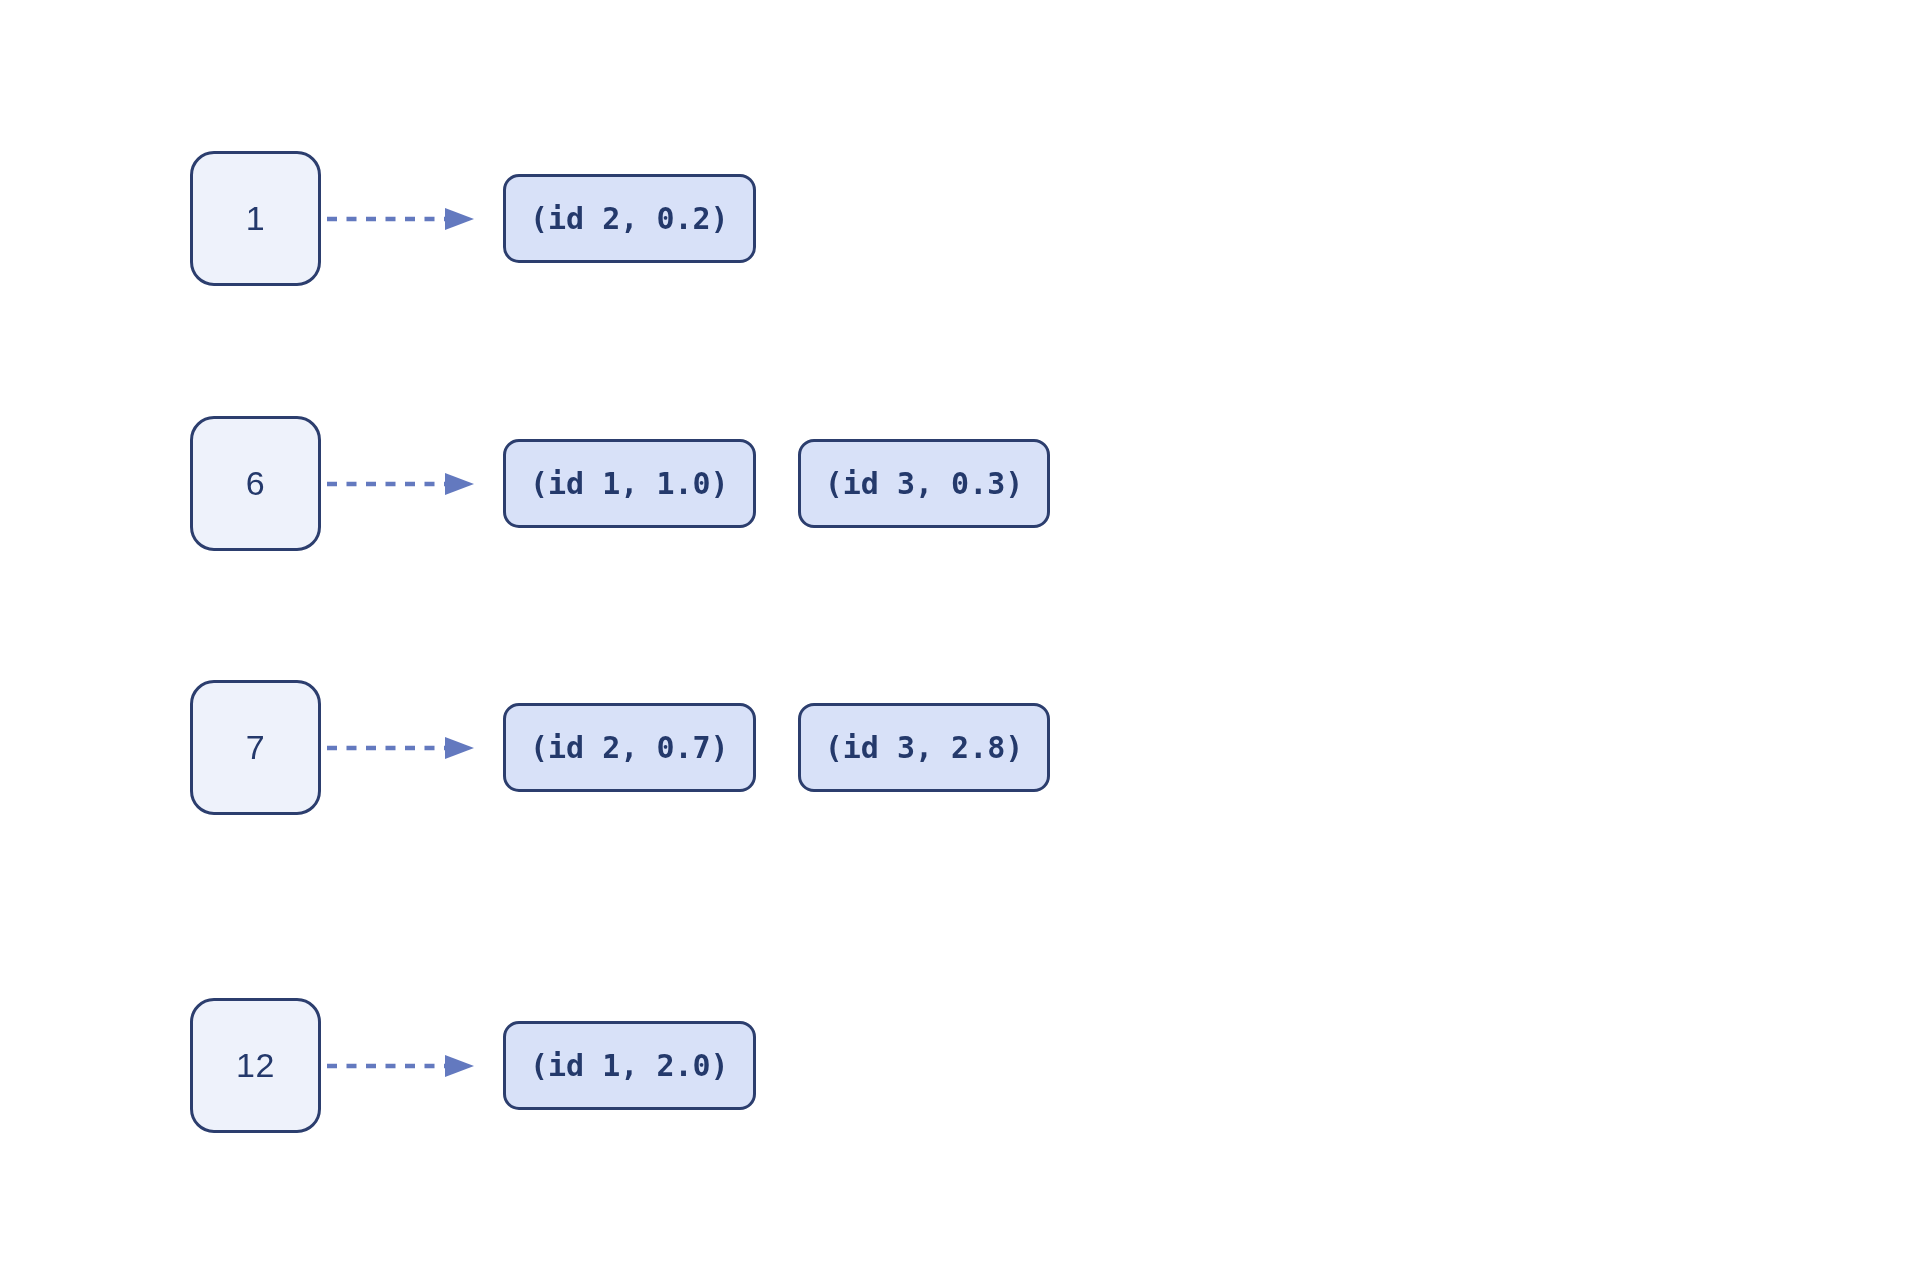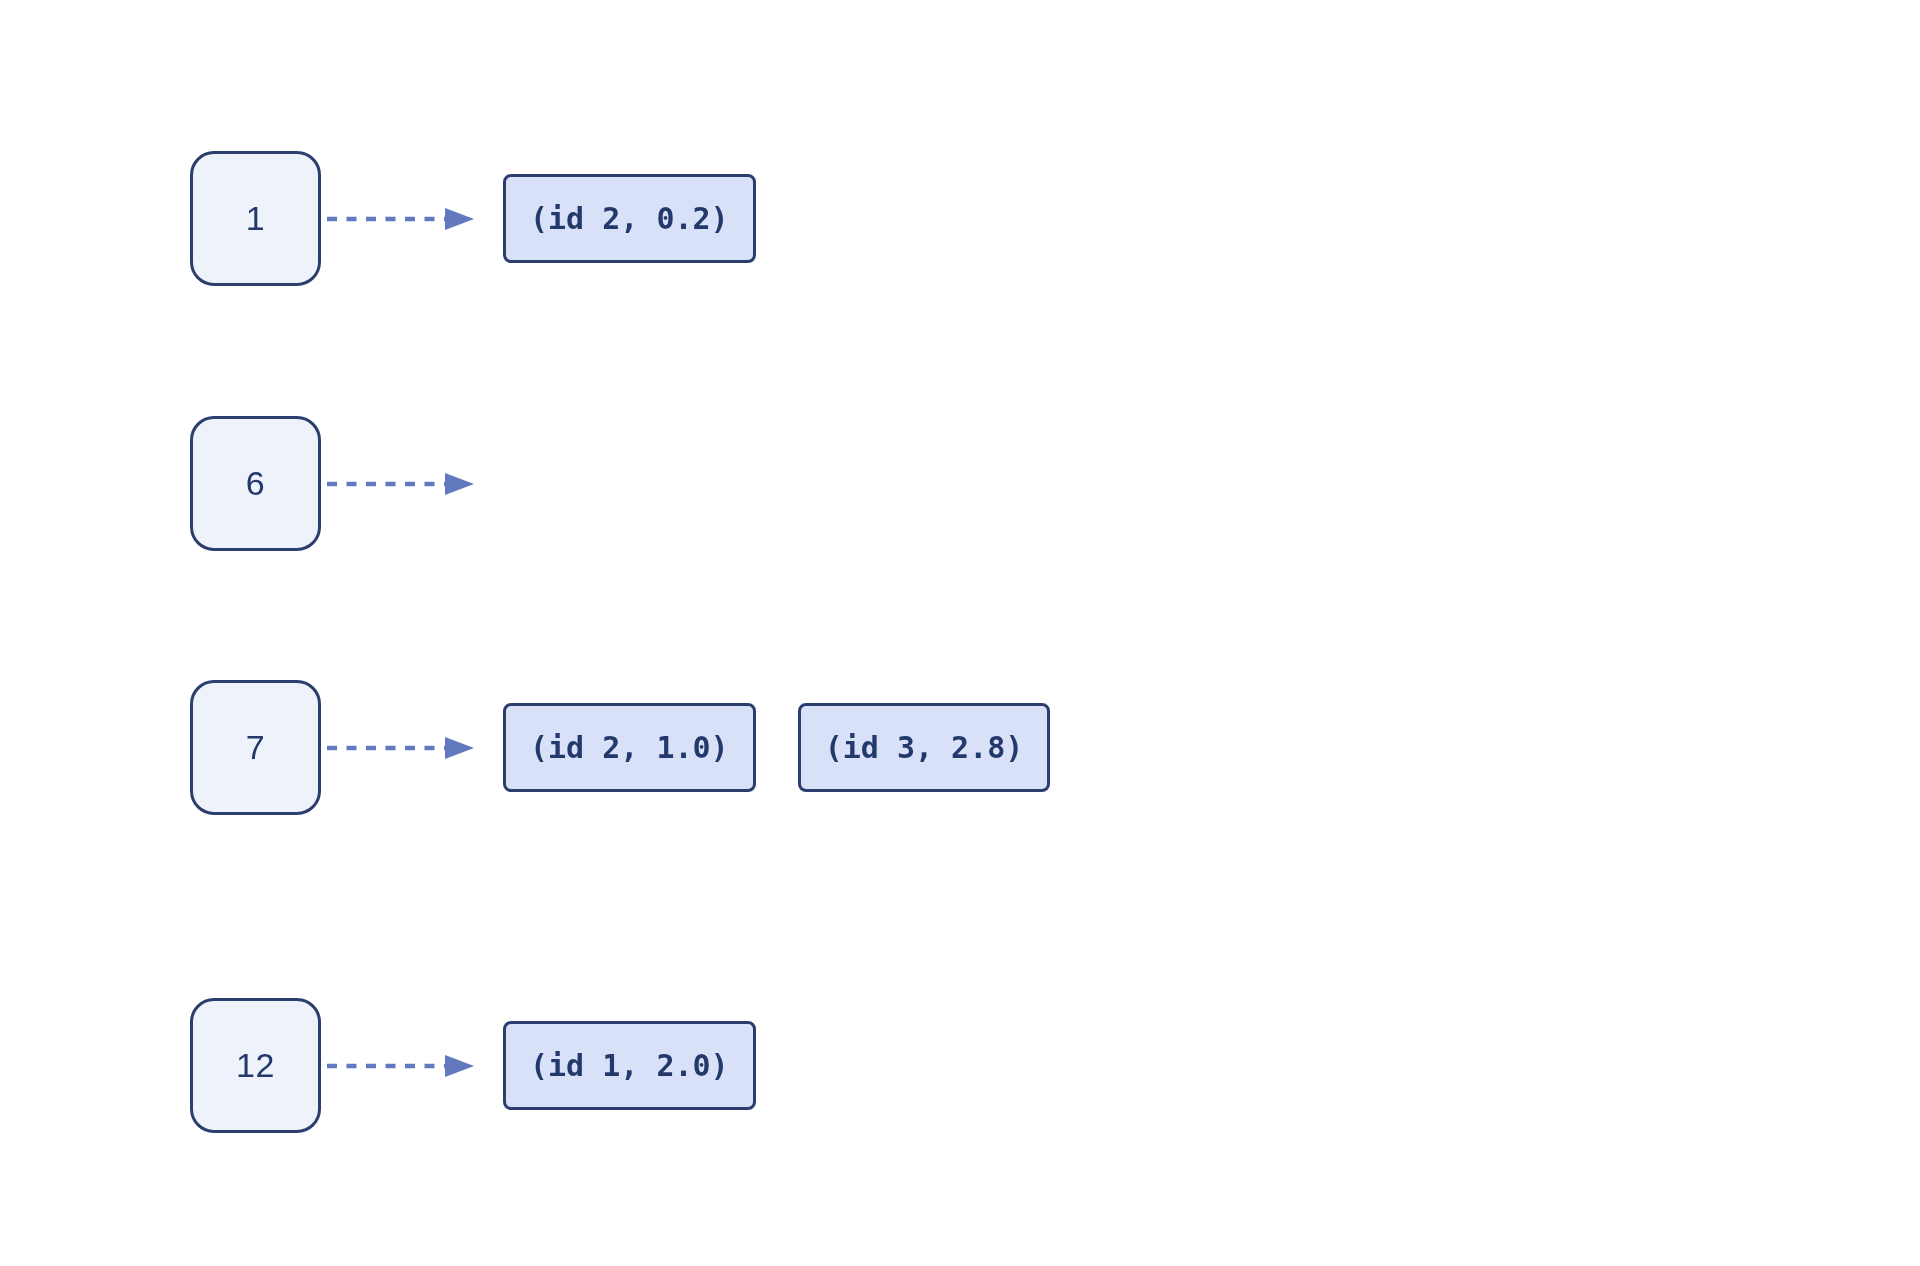--- a/index.html
+++ b/index.html
@@ -49,21 +49,21 @@
     display: flex;
     align-items: center;
     gap: 42px;
   }
   .pill {
     box-sizing: border-box;
     height: 89px;
     padding: 0 24px;
     background: #d8e1f8;
     border: 3px solid #2c3e6e;
-    border-radius: 8px;
+    border-radius: 16px;
     display: flex;
     align-items: center;
     justify-content: center;
     flex: 0 0 auto;
   }
   .pill-label {
     font-family: "DejaVu Sans Mono", monospace;
     font-size: 30px;
     font-weight: 600;
     color: #24396b;
@@ -95,33 +95,41 @@
   </div>
 
   <div class="row row-2">
     <div class="key-box">
       <span class="key-label">6</span>
     </div>
     <svg class="arrow" width="182" height="40" viewBox="0 0 182 40">
       <line x1="6" y1="20" x2="124" y2="20" stroke="#6379bf" stroke-width="4.5" stroke-dasharray="10 9.5"></line>
       <polygon points="124,9 153,20 124,31" fill="#6379bf"></polygon>
     </svg>
+    <div class="pills">
+      <div class="pill">
+        <span class="pill-label">(id 1, 1.0)</span>
+      </div>
+      <div class="pill">
+        <span class="pill-label">(id 3, 0.3)</span>
+      </div>
+    </div>
   </div>
 
   <div class="row row-3">
     <div class="key-box">
       <span class="key-label">7</span>
     </div>
     <svg class="arrow" width="182" height="40" viewBox="0 0 182 40">
       <line x1="6" y1="20" x2="124" y2="20" stroke="#6379bf" stroke-width="4.5" stroke-dasharray="10 9.5"></line>
       <polygon points="124,9 153,20 124,31" fill="#6379bf"></polygon>
     </svg>
     <div class="pills">
       <div class="pill">
-        <span class="pill-label">(id 2, 1.0)</span>
+        <span class="pill-label">(id 2, 0.7)</span>
       </div>
       <div class="pill">
         <span class="pill-label">(id 3, 2.8)</span>
       </div>
     </div>
   </div>
 
   <div class="row row-4">
     <div class="key-box">
       <span class="key-label">12</span>

